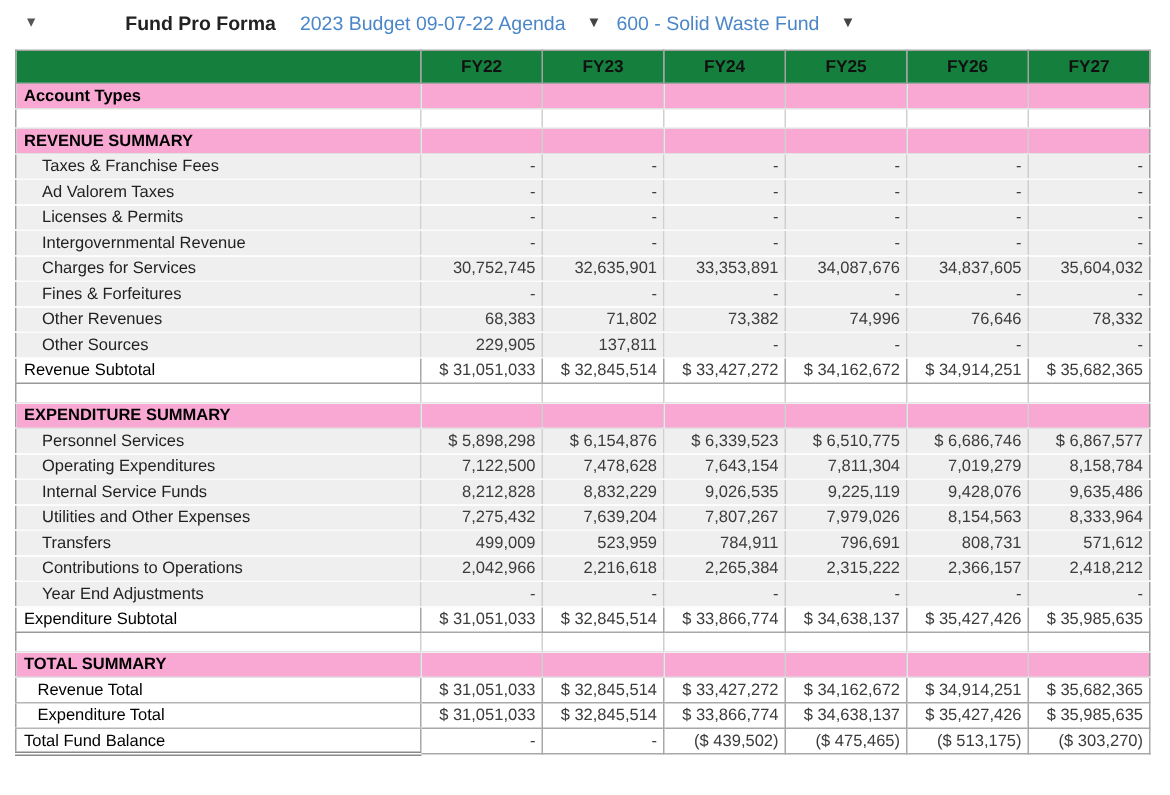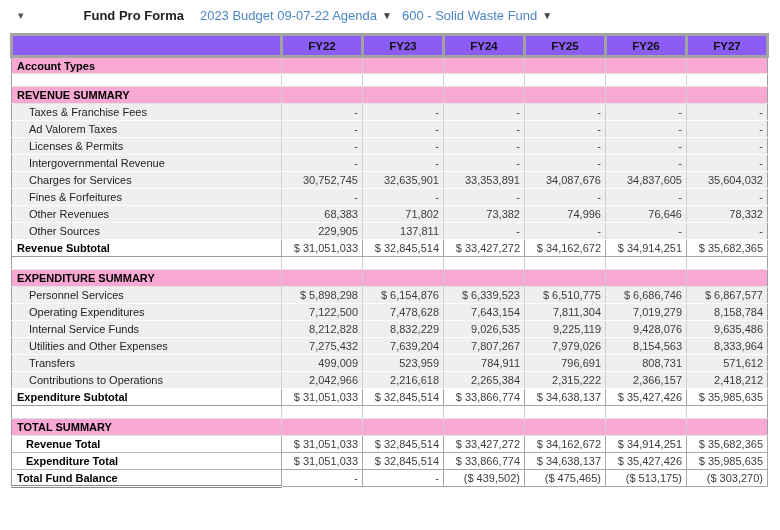--- a/index.html
+++ b/index.html
@@ -30,42 +30,42 @@
     font-size: 13px;
     font-weight: bold;
     color: #222;
     margin-right: 6px;
     white-space: nowrap;
     margin-left: 48px;
   }
   .dd {
     display: flex;
     align-items: center;
-    gap: 5px;
+    gap: 14px;
     cursor: pointer;
     white-space: nowrap;
   }
   .dd-label { font-size: 13px; color: #4a86c8; }
   .dd-caret { font-size: 10px; color: #444; }
 
   
   .tablewrap { padding: 2px 12px 0 10px; }
   table {
     border-collapse: collapse;
     width: 756px;
     table-layout: fixed;
     font-size: 11px;
     color: #333;
     border: 1px solid #9e9e9e;
   }
   col.lbl  { width: 270px; }
   col.val  { width: 81px; }
   th {
-    background: #8b5cf6;
-    border: 3px solid #a3a3a3;
+    background: #15803d;
+    border: 1px solid #a3a3a3;
     font-weight: bold;
     color: #111;
     height: 22px;
     text-align: center;
     font-size: 11.5px;
     padding: 0;
   }
   td {
     height: 17px;
     padding: 0 4px 0 4px;
@@ -83,21 +83,21 @@
   tr.blank td { height: 13px; background: #ffffff; }
   tr.section td { background: #f9a8d4; }
   tr.section td.lblcell { font-weight: bold; color: #000; }
 
   tr.data td { background: #efefef; }
   tr.data td.lblcell { padding-left: 17px; }
   tr.data td { border-bottom: 1px solid #fbfbfb; border-top: 1px solid #dcdcdc; }
 
   tr.subtotal td, tr.total td, tr.balance td {
     background: #ffffff;
-    font-weight: bold;
+    font-weight: normal;
     color: #000;
   }
   tr.subtotal td.num, tr.total td.num, tr.balance td.num {
     font-weight: normal;
     color: #3c3c3c;
     border: 1px solid #a8a8a8;
   }
   tr.subtotal td { border-top: 1px solid #999; border-bottom: 1px solid #999; }
   tr.total td.lblcell { padding-left: 14px; }
   tr.total td { border-top: 1px solid #b5b5b5; border-bottom: 1px solid #b5b5b5; }
@@ -315,20 +315,29 @@
         </tr>
         <tr class="data">
           <td class="lblcell">Contributions to Operations</td>
           <td class="num">2,042,966</td>
           <td class="num">2,216,618</td>
           <td class="num">2,265,384</td>
           <td class="num">2,315,222</td>
           <td class="num">2,366,157</td>
           <td class="num">2,418,212</td>
         </tr>
+        <tr class="data">
+          <td class="lblcell">Year End Adjustments</td>
+          <td class="num">-</td>
+          <td class="num">-</td>
+          <td class="num">-</td>
+          <td class="num">-</td>
+          <td class="num">-</td>
+          <td class="num">-</td>
+        </tr>
         <tr class="subtotal">
           <td class="lblcell">Expenditure Subtotal</td>
           <td class="num">$ 31,051,033</td>
           <td class="num">$ 32,845,514</td>
           <td class="num">$ 33,866,774</td>
           <td class="num">$ 34,638,137</td>
           <td class="num">$ 35,427,426</td>
           <td class="num">$ 35,985,635</td>
         </tr>
         <tr class="blank">

